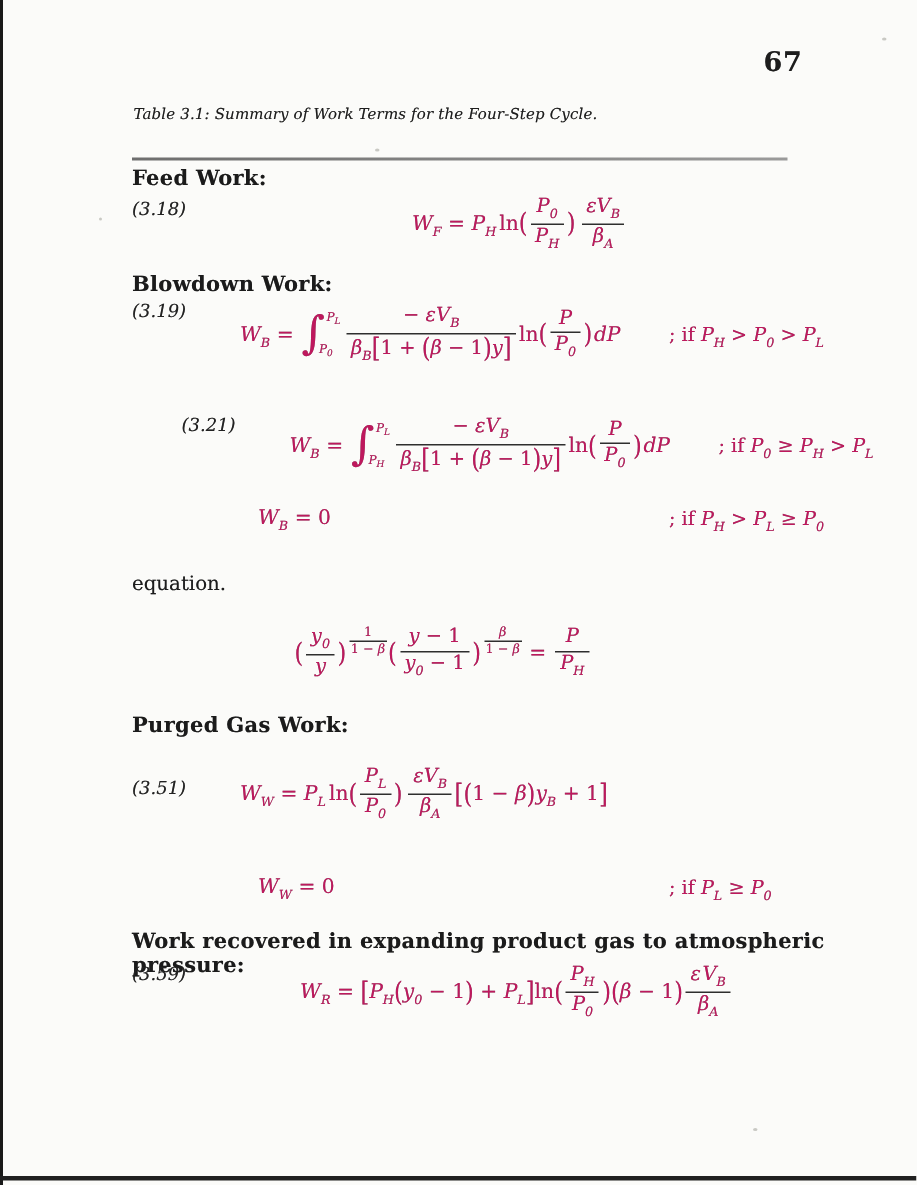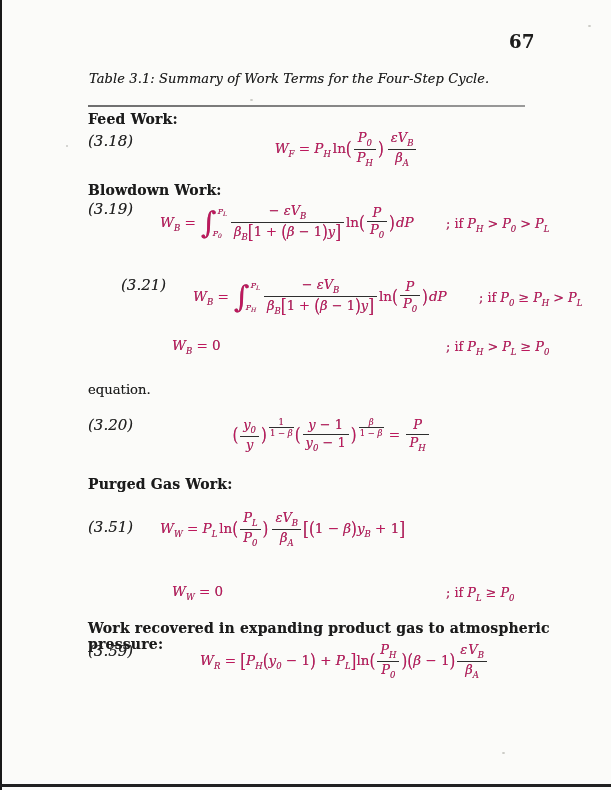--- a/index.html
+++ b/index.html
@@ -17,35 +17,35 @@
   
   .edge-left{position:absolute;left:0;top:0;width:2px;height:790px;background:#191919;}
   .edge-bottom{position:absolute;left:0;top:784px;width:611px;height:3px;background:#202020;}
   .speck{position:absolute;background:#c9c9c4;border-radius:50%;}
   .s1{left:250px;top:99px;width:3px;height:2px;}
   .s2{left:588px;top:25px;width:3px;height:2px;}
   .s3{left:66px;top:145px;width:2px;height:2px;}
   .s4{left:502px;top:752px;width:3px;height:2px;}
 
   .pageno{position:absolute;top:31px;left:509px;font-size:18px;font-weight:700;letter-spacing:0.5px;}
-  .caption{position:absolute;top:71px;left:89px;font-style:italic;font-size:13px;letter-spacing:0.1px;}
+  .caption{position:absolute;top:71px;left:89px;font-style:italic;font-size:10px;letter-spacing:0.1px;}
   .rule{position:absolute;top:105px;left:88px;width:437px;height:2px;background:linear-gradient(90deg,#6e6e6e,#9a9a9a);}
 
   .heading{position:absolute;left:88px;font-weight:600;font-size:14px;color:#1b1b1b;letter-spacing:0.2px;}
   .h-feed{top:111px;}
   .h-blowdown{top:182px;}
   .h-purged{top:476px;}
   .h-recovered{top:620px;}
 
   .para{position:absolute;top:381px;left:88px;width:452px;font-size:13.2px;line-height:1.42;}
   .para-l1{text-align:justify;text-align-last:justify;}
 
   
   .eq-row{position:absolute;left:88px;width:470px;display:flex;align-items:center;}
-  .eq-row .eqno{width:72px;flex:none;font-style:italic;font-size:15px;color:#222;align-self:flex-start;}
+  .eq-row .eqno{width:72px;flex:none;font-style:italic;font-size:12px;color:#222;align-self:flex-start;}
   .eq-row .eqzone{flex:1;display:flex;justify-content:center;align-items:center;}
   .eq-row .eqzone.left{justify-content:flex-start;}
   .eq-row .cond{width:112px;flex:none;}
   .row318{top:124px;height:50px;}  .row318 .eqno{padding-top:8px;}  .row318 .eqzone{padding-right:25px;}
   .row319{top:194px;height:58px;}  .row319 .eqno{padding-top:6px;}
   .row321{top:268px;height:58px;margin-left:33px;}  .row321 .eqno{padding-top:8px;}
   .rowwb0{top:334px;height:24px;}  .rowwb0 .eqzone{padding-left:12px;}
   .row320{top:402px;height:66px;}  .row320 .eqno{padding-top:14px;} .row320 .eqzone{padding-right:55px;}
   .row351{top:500px;height:58px;}  .row351 .eqno{padding-top:18px;}
   .rowww0{top:580px;height:24px;}  .rowww0 .eqzone{padding-left:12px;}
@@ -131,21 +131,20 @@
         <span class="math"><span class="mrow"><span class="mrow"><span class="mi">W</span><span class="msub">B</span></span><span class="mo"> = 0</span></span></span>
       </span>
     <span class="cond"><span class="math"><span class="mrow"><span class="mo">; if </span><span class="mrow"><span class="mi">P</span><span class="msub">H</span></span><span class="mo"> &gt; </span><span class="mrow"><span class="mi">P</span><span class="msub">L</span></span><span class="mo"> ≥ </span><span class="mrow"><span class="mi">P</span><span class="msub">0</span></span></span></span></span>
   </div>
 
   <div class="para">
     <div class="para-l2">equation.</div>
   </div>
 
   <div class="eq-row row320">
-    <span class="eqno">(3.20)</span>
     <span class="eqzone">
         <span class="math"><span class="mrow"><span class="mgroup"><span class="fence">(</span><span class="mfrac"><span class="mnum"><span class="mrow"><span class="mi">y</span><span class="msub">0</span></span></span><span class="mden"><span class="mrow"><span class="mi">y</span></span></span></span><span class="fence">)</span><span class="msup"><span class="mfrac"><span class="mnum"><span class="mo">1</span></span><span class="mden"><span class="mrow"><span class="mo">1 − </span><span class="mrow"><span class="mi">β</span></span></span></span></span></span></span><span class="mgroup"><span class="fence">(</span><span class="mfrac"><span class="mnum"><span class="mrow"><span class="mrow"><span class="mi">y</span></span><span class="mo"> − 1</span></span></span><span class="mden"><span class="mrow"><span class="mrow"><span class="mi">y</span><span class="msub">0</span></span><span class="mo"> − 1</span></span></span></span><span class="fence">)</span><span class="msup"><span class="mfrac"><span class="mnum"><span class="mrow"><span class="mi">β</span></span></span><span class="mden"><span class="mrow"><span class="mo">1 − </span><span class="mrow"><span class="mi">β</span></span></span></span></span></span></span><span class="mo"> = </span><span class="mfrac"><span class="mnum"><span class="mrow"><span class="mi">P</span></span></span><span class="mden"><span class="mrow"><span class="mi">P</span><span class="msub">H</span></span></span></span></span></span>
       </span>
   </div>
 
   <div class="heading h-purged">Purged Gas Work:</div>
 
   <div class="eq-row row351">
     <span class="eqno">(3.51)</span>
     <span class="eqzone left">

